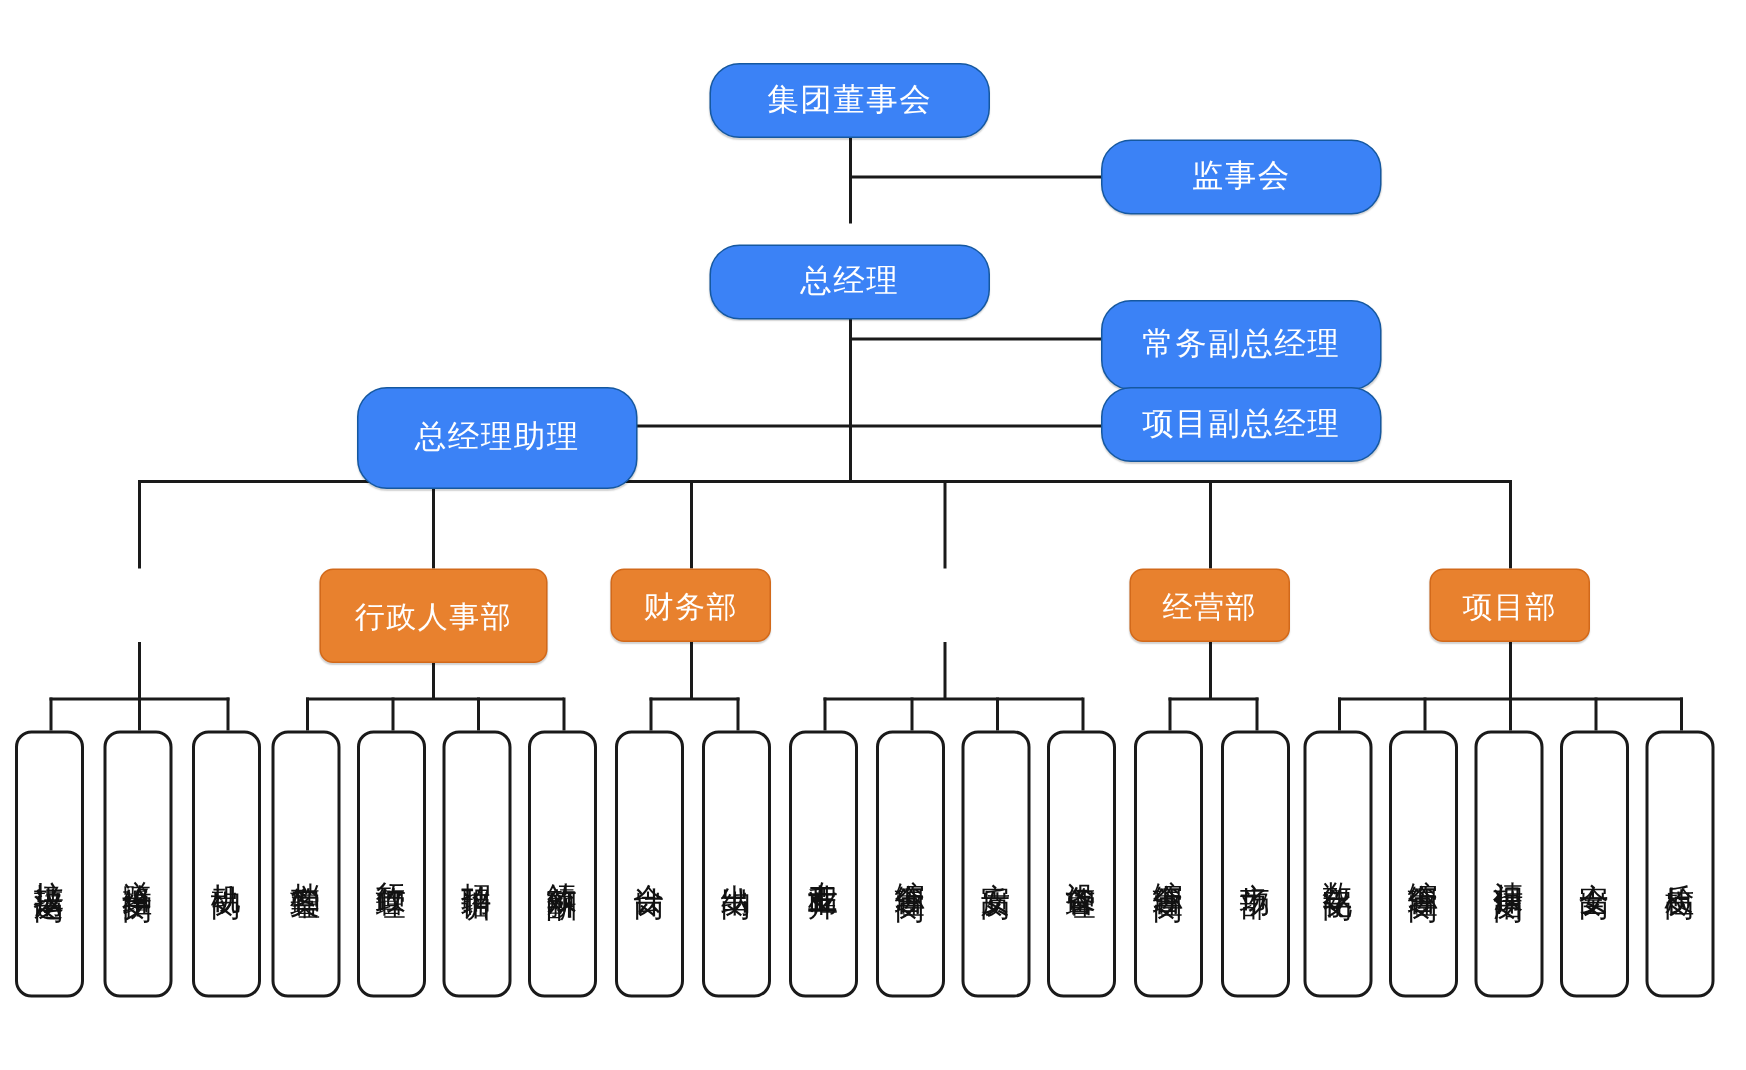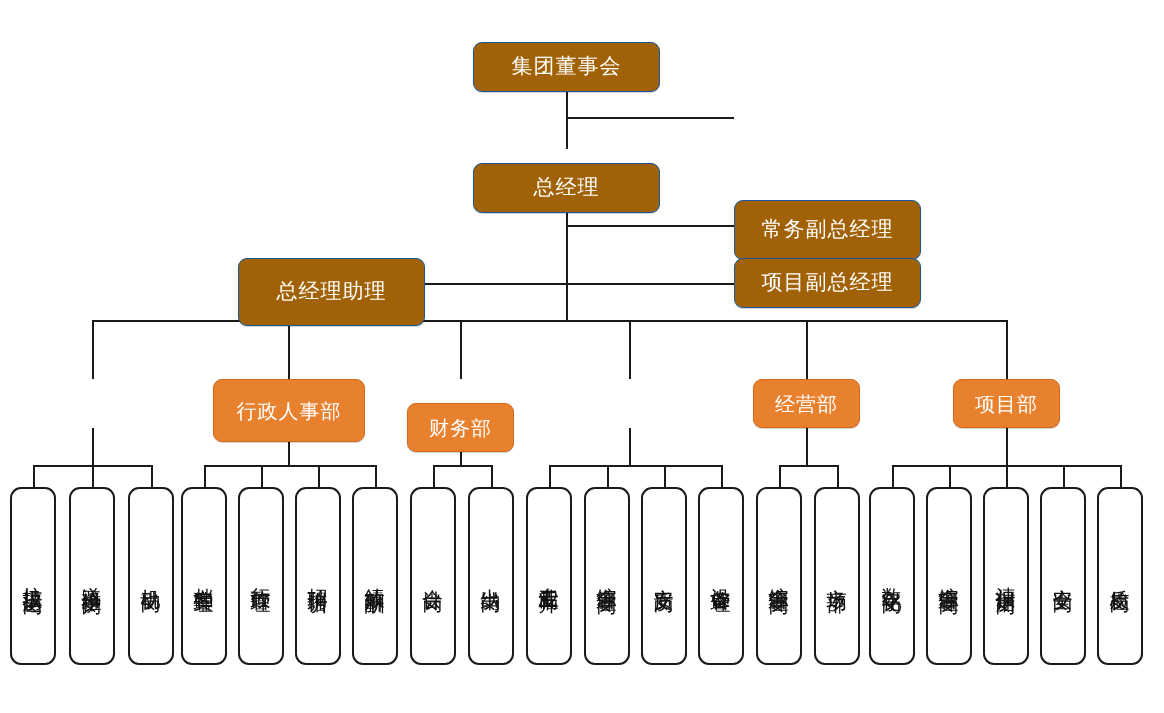--- a/index.html
+++ b/index.html
@@ -22,23 +22,23 @@
     position:absolute;
     box-sizing:border-box;
     display:flex;
     align-items:center;
     justify-content:center;
     text-align:center;
     line-height:1.1;
   }
 
   .node.blue{
-    background:#a16207;
+    background:#3b82f6;
     border:1px solid #1558a0;
-    border-radius:9px;
+    border-radius:20px;
     color:#ffffff;
     font-size:21px;
     letter-spacing:1px;
     box-shadow:0 1px 1px rgba(0,0,0,.18);
   }
 
   .node.orange{
     background:#e8812e;
     border:1px solid #d2691a;
     border-radius:9px;
@@ -126,33 +126,34 @@
   <div class="line v" style="left:1006px;top:428px;height:38px;"></div>
   <div class="line h" style="left:892px;top:465px;width:230px;"></div>
   <div class="line v" style="left:892px;top:465px;height:22px;"></div>
   <div class="line v" style="left:949px;top:465px;height:22px;"></div>
   <div class="line v" style="left:1006px;top:465px;height:22px;"></div>
   <div class="line v" style="left:1063px;top:465px;height:22px;"></div>
   <div class="line v" style="left:1120px;top:465px;height:22px;"></div>
 
   <div class="node blue" style="left:473px;top:42px;width:187px;height:50px;">集团董事会</div>
 
+  <div class="node blue" style="left:734px;top:93px;width:187px;height:50px;">监事会</div>
 
   <div class="node blue" style="left:473px;top:163px;width:187px;height:50px;">总经理</div>
 
   <div class="node blue" style="left:734px;top:200px;width:187px;height:60px;">常务副总经理</div>
 
   <div class="node blue" style="left:734px;top:258px;width:187px;height:50px;">项目副总经理</div>
 
   <div class="node blue" style="left:238px;top:258px;width:187px;height:68px;">总经理助理</div>
 
 
   <div class="node orange" style="left:213px;top:379px;width:152px;height:63px;">行政人事部</div>
 
-  <div class="node orange" style="left:407px;top:379px;width:107px;height:49px;margin-top:24px;">财务部</div>
+  <div class="node orange" style="left:407px;top:379px;width:107px;height:49px;">财务部</div>
 
 
   <div class="node orange" style="left:753px;top:379px;width:107px;height:49px;">经营部</div>
 
   <div class="node orange" style="left:953px;top:379px;width:107px;height:49px;">项目部</div>
 
   <div class="node leaf" style="left:10px;top:487px;width:46px;height:178px;">
     <span>垃圾清运岗</span>
   </div>
   <div class="node leaf" style="left:69px;top:487px;width:46px;height:178px;">

